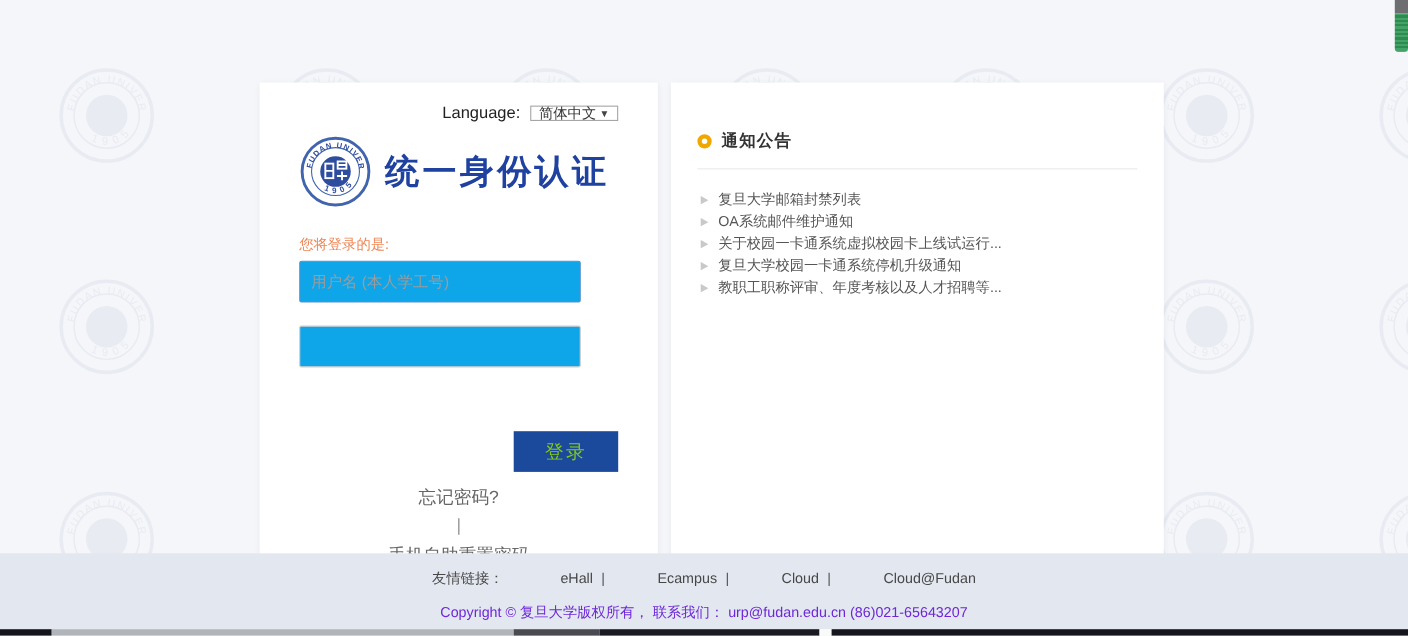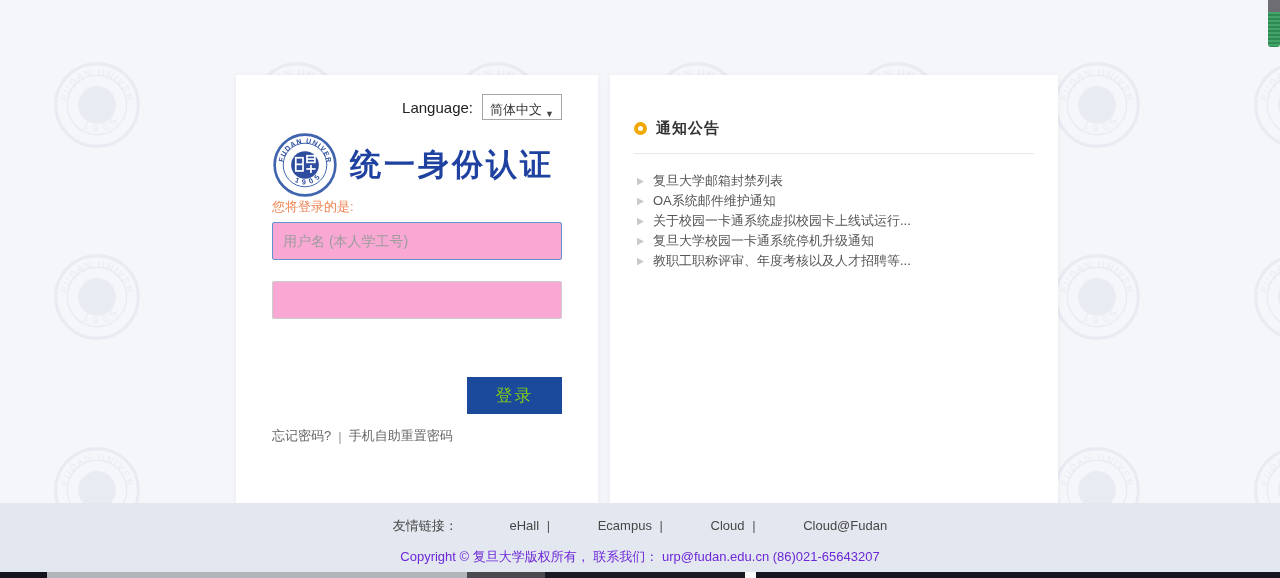--- a/index.html
+++ b/index.html
@@ -18,53 +18,53 @@
     position:absolute; top:75px; height:430px; background:#fff; z-index:2;
     box-shadow:0 1px 6px rgba(30,40,80,.06);
   }
   .login-card { left:236px; width:362px; padding:19px 36px 0 36px; }
   .notice-card { left:610px; width:448px; padding:24px 24px 0 24px; }
 
   
   .lang-row { display:flex; justify-content:flex-end; align-items:center; gap:9px; }
   .lang-label { font-size:15px; color:#222; }
   .lang-select {
-    width:80px; height:26px; border:1px solid #a6a6a6; background:#fff;
-    display:flex; align-items:flex-end; justify-content:space-between;
+    width:80px; height:14px; border:1px solid #a6a6a6; background:#fff;
+    display:flex; align-items:center; justify-content:space-between;
     padding:0 7px; font-size:13px; color:#333; cursor:pointer;
   }
   .lang-select .caret { font-size:9px; color:#444; }
 
   .brand-row { display:flex; align-items:center; margin-top:12px; }
   .brand-row svg.logo { width:66px; height:66px; flex:0 0 66px; }
   .brand-title {
     font-size:31px; font-weight:bold; color:#1f41a0;
     letter-spacing:3px; margin-left:12px; white-space:nowrap;
   }
 
-  .hint { margin-top:0; font-size:13px; color:#ef8656; }
+  .hint { margin-top:24px; font-size:13px; color:#ef8656; }
 
   .field {
-    display:block; width:290px; height:38px; margin-top:6px;
+    display:block; width:256px; height:38px; margin-top:6px;
     border:1px solid #ccc; border-radius:2px; padding:0 10px;
-    font-size:14px; color:#333; outline:none; background:#f9a8d4;
+    font-size:14px; color:#333; outline:none; background:#0ea5e9;
     font-family:inherit;
   }
   .field.username { border-color:#5b92cf; }
   .field.username::placeholder { color:#9c9c9c; opacity:1; }
   .field.password { margin-top:21px; }
 
   .btn-row { margin-top:58px; display:flex; justify-content:flex-end; }
   .login-btn {
     width:95px; height:37px; background:#1b4a9c; color:#84cc16; border:none;
     font-size:17px; cursor:pointer; font-family:inherit; letter-spacing:2px;
   }
   .links-row {
-    margin-top:13px; display:flex; align-items:center;
-    gap:7px; font-size:13px; color:#666;
+    margin-top:13px; display:flex; justify-content:flex-end; align-items:center;
+    gap:7px; font-size:16px; color:#666;flex-direction:column;
   }
   .links-row a { color:#666; text-decoration:none; cursor:pointer; }
   .links-row .sep { color:#999; }
 
   
   .notice-header { display:flex; align-items:center; gap:9px; margin-top:20px; }
   .bullet {
     width:13px; height:13px; border-radius:50%;
     border:4px solid #f0a800; background:#fff; flex:0 0 13px;
   }

